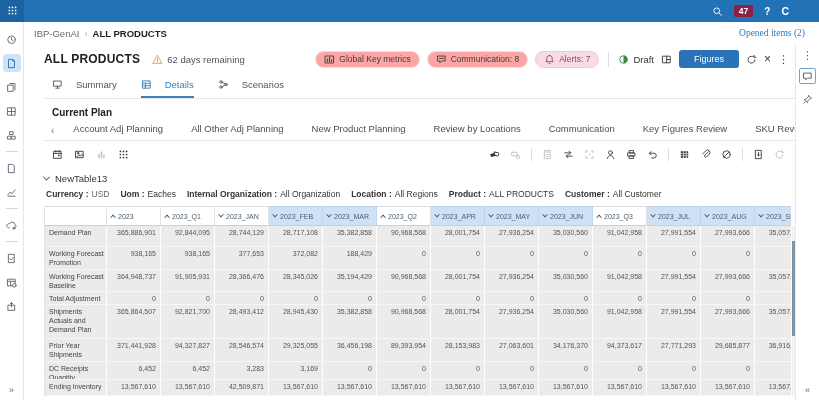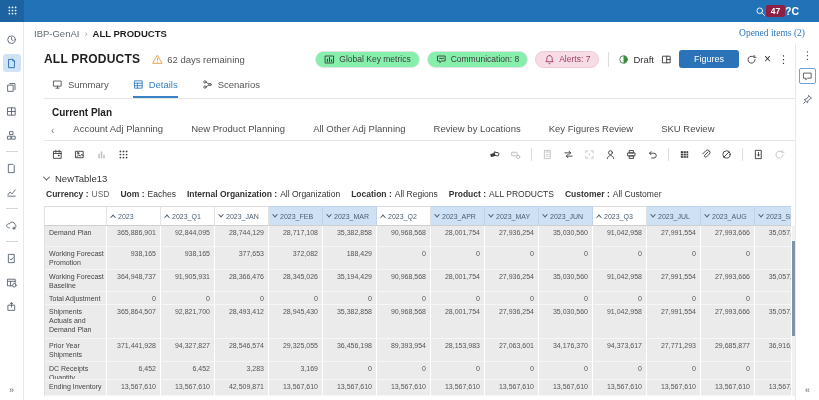--- a/index.html
+++ b/index.html
@@ -4,21 +4,21 @@
 <style>
   html,body{margin:0;padding:0;background:#9aa7b0;}
   .app{position:relative;width:819px;height:400px;background:#fff;overflow:hidden;
        font-family:"Liberation Sans",sans-serif;-webkit-font-smoothing:antialiased;}
   .app *{box-sizing:border-box;}
 
   
   .topbar{position:absolute;top:0;left:0;right:0;height:22px;background:#2272b8;display:flex;align-items:center;color:#fff;z-index:5;}
   .apps-btn{width:24px;height:22px;display:flex;align-items:center;justify-content:center;background:#1d63a2;cursor:pointer;}
   .tb-title{font-size:9.5px;font-weight:bold;margin-left:10px;letter-spacing:.2px;}
-  .tb-right{margin-left:auto;display:flex;align-items:center;padding-right:20px;}
+  .tb-right{margin-left:auto;display:flex;align-items:center;gap:11px;padding-right:30px;}
   .tb-ic{display:flex;align-items:center;color:#fff;}
   .tb-badge{background:#8e1f45;color:#fff;font-size:8.5px;font-weight:bold;padding:1px 5px;border-radius:2px;line-height:10px;}
   .tb-help{font-size:10px;font-weight:bold;}
   .tb-avatar{font-size:10.5px;font-weight:bold;}
 
   
   .crumbrow{position:absolute;top:22px;left:24px;right:0;height:22px;display:flex;align-items:center;background:#fff;font-size:9.5px;padding:0 14px 0 10px;}
   .crumb-parent{color:#5f6a72;}
   .crumb-sep{color:#9aa0a6;margin:0 5px;}
   .crumb-current{color:#1e1e1e;font-weight:bold;}
@@ -37,32 +37,32 @@
 
   
   .main{position:absolute;top:44px;left:24px;right:24px;bottom:0;padding-left:20px;overflow:hidden;background:#fff;}
 
   .plan-header{display:flex;align-items:center;height:30px;padding-right:6px;}
   .ph-title{font-size:12px;font-weight:bold;color:#1e1e1e;margin-right:12px;letter-spacing:.2px;}
   .ph-deadline{font-size:9.5px;color:#d95f52;margin-right:14px;}
   .ph-remaining{font-size:9.5px;color:#555;display:flex;align-items:center;gap:4px;}
   .warn{color:#e8a03c;display:flex;}
   .ph-right{margin-left:auto;display:flex;align-items:center;gap:7px;}
-  .pill{display:flex;align-items:center;gap:4px;background:#86efac;border:1px solid #e2e5e7;border-radius:9px;padding:2px 8px;font-size:8.5px;color:#3d3d3d;white-space:nowrap;cursor:pointer;}
+  .pill{display:flex;align-items:center;gap:4px;background:#fca5a5;border:1px solid #e2e5e7;border-radius:9px;padding:2px 8px;font-size:8.5px;color:#3d3d3d;white-space:nowrap;cursor:pointer;}
   .pill.pink{background:#f7dce6;border-color:#efc9d7;color:#a03a62;}
   .vdiv{width:1px;height:15px;background:#ddd;margin:0 2px;}
   .draft{display:flex;align-items:center;gap:4px;font-size:9.5px;color:#333;}
   .draft .dot{color:#3a8a3e;display:flex;}
   .icon-btn{display:flex;color:#3c3c3c;cursor:pointer;}
   .finalize{background:#2b72b9;color:#fff;font-size:9px;padding:4px 15px;border:none;border-radius:3px;cursor:pointer;}
   .xclose{font-size:12px;color:#333;line-height:10px;cursor:pointer;}
   .kebab{font-size:11px;color:#333;line-height:10px;cursor:pointer;}
 
   .tabs{display:flex;gap:24px;border-bottom:1px solid #e5e5e5;padding-left:8px;height:25px;align-items:flex-end;}
-  .tab{display:flex;align-items:center;gap:5px;font-size:9.5px;color:#555;padding-bottom:6px;border-bottom:2px solid transparent;cursor:pointer;white-space:nowrap;}
+  .tab{display:flex;align-items:center;gap:13px;font-size:9.5px;color:#555;padding-bottom:6px;border-bottom:2px solid transparent;cursor:pointer;white-space:nowrap;}
   .tab.active{color:#3781c4;border-bottom-color:#3781c4;}
 
   .current-plan{font-size:10px;font-weight:bold;color:#222;margin:8px 0 3px 8px;}
 
   .subtabs{display:flex;align-items:flex-end;border-bottom:1px solid #e5e5e5;height:20px;font-size:9.5px;color:#4d4d4d;padding-left:2px;}
   .st-chev{color:#777;font-size:10px;padding:0 5px 4px;cursor:pointer;}
   .subtab{padding:0 14px 4px;border-bottom:2px solid transparent;white-space:nowrap;cursor:pointer;}
 
   .toolbar{display:flex;align-items:center;height:26px;padding:0 8px 0 8px;}
   .tgroup{display:flex;align-items:center;gap:11px;}
@@ -360,23 +360,24 @@
           <span>Scenarios</span>
         </div>
       </div>
 
     <div class="current-plan">Current Plan</div>
 
     <div class="subtabs">
       <span class="st-chev">‹</span>
       <span style="display:flex;align-items:flex-end;">
           <span class="subtab">Account Adj Planning</span>
+          <span class="subtab">All Other Adj Planning</span>
           <span class="subtab">New Product Planning</span>
-          <span class="subtab">All Other Adj Planning</span>
           <span class="subtab">Review by Locations</span>
+          <span class="subtab">Communication</span>
           <span class="subtab">Key Figures Review</span>
           <span class="subtab">SKU Review</span>
         </span>
 
     </div>
 
     <div class="toolbar">
       <div class="tgroup">
           <span class="ticon">
             <span style="display: flex;">

